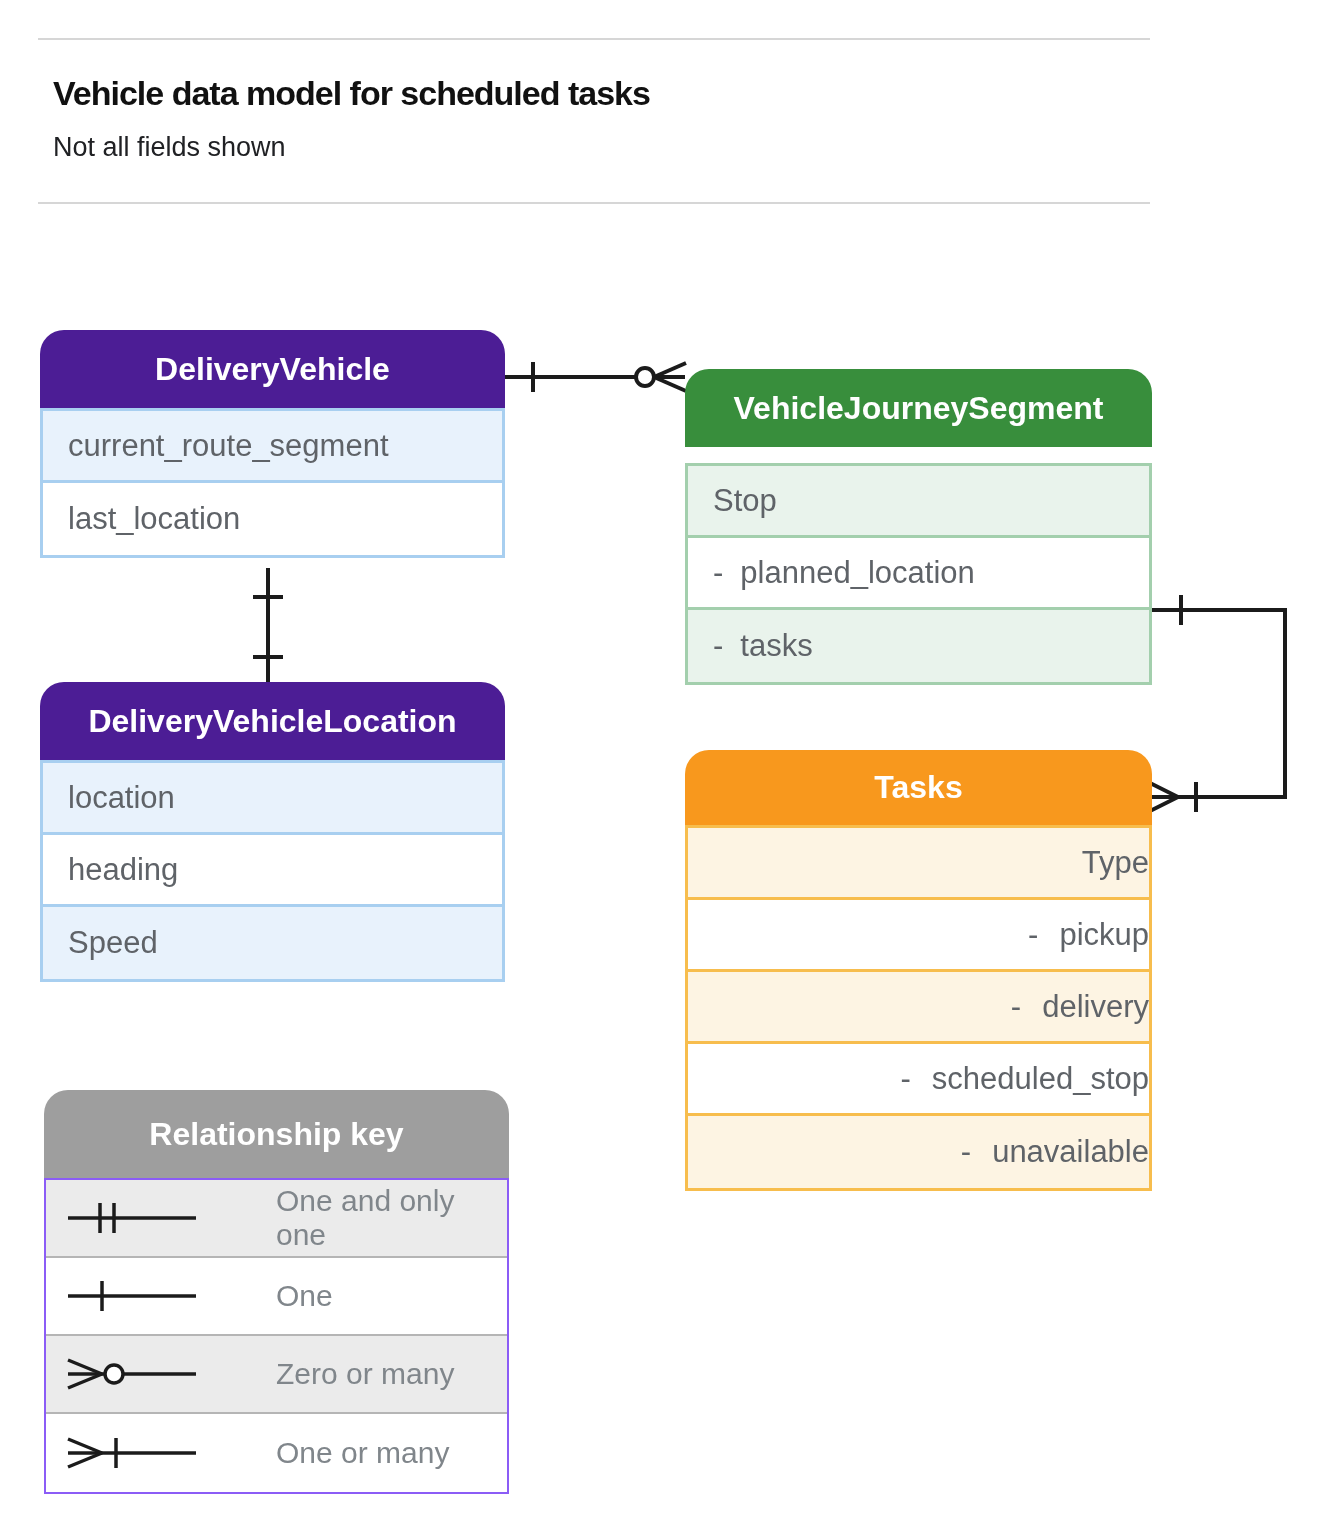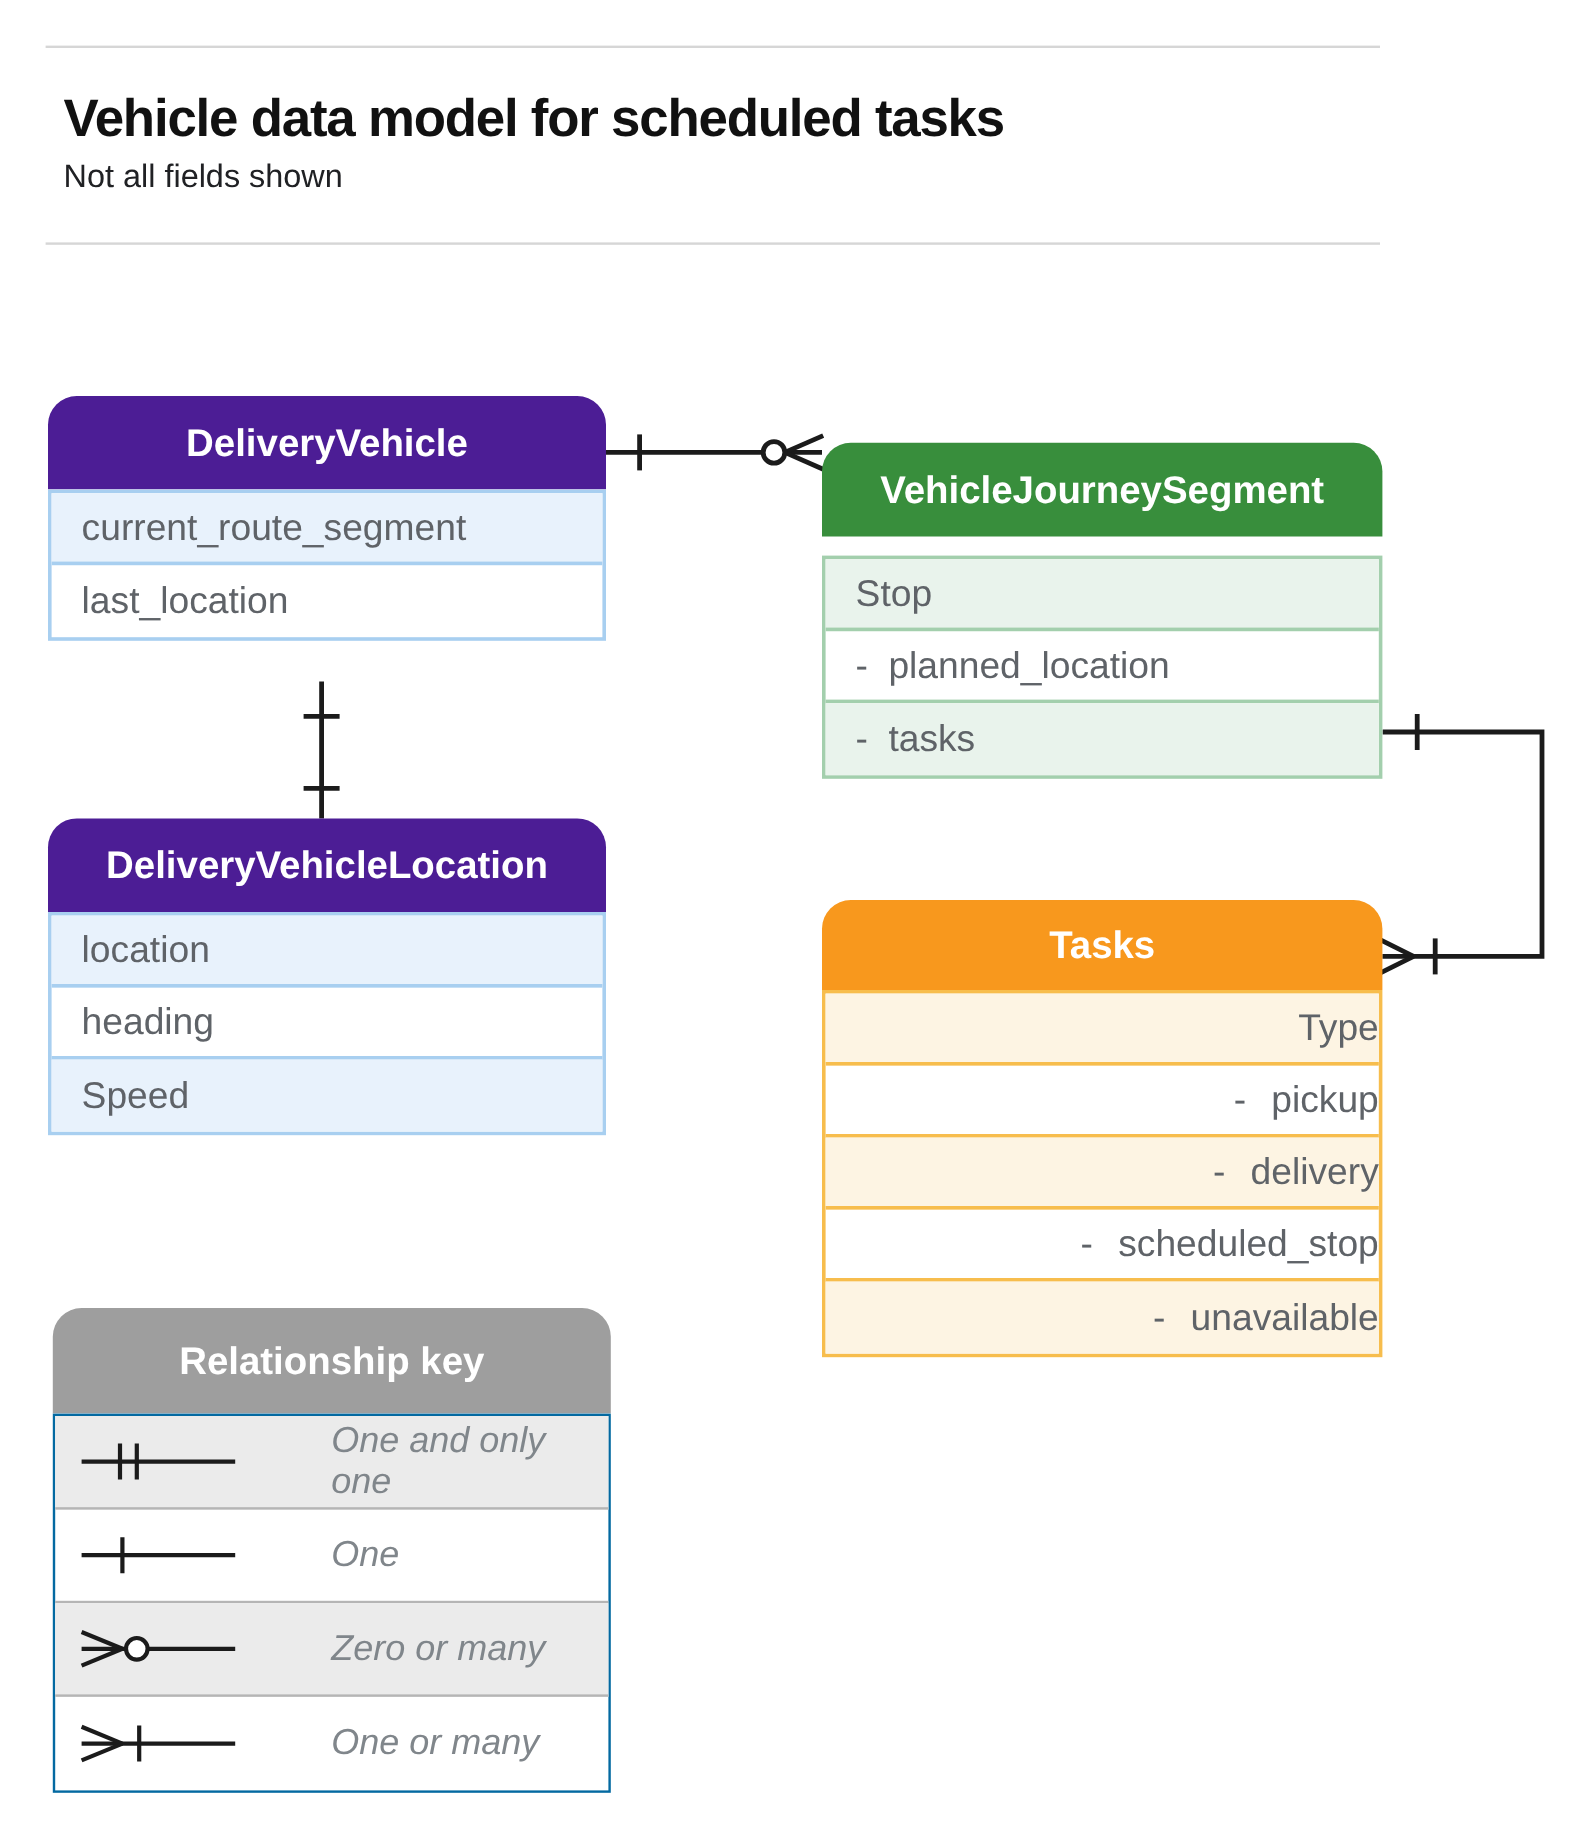--- a/index.html
+++ b/index.html
@@ -3,30 +3,30 @@
 <meta charset="utf-8">
 <style>
   * { margin:0; padding:0; box-sizing:border-box; }
   body { background:#ffffff; font-family:"Liberation Sans", sans-serif; }
   .canvas { position:relative; width:1325px; height:1530px; background:#fff; overflow:hidden; }
 
   .rule { position:absolute; left:38px; width:1112px; height:2px; background:#d6d6d6; }
   .rule-top { top:38px; }
   .rule-bottom { top:202px; }
 
-  .page-title { position:absolute; left:53px; top:74px; font-size:44px; font-weight:700;
+  .page-title { position:absolute; left:53px; top:74px; font-size:34px; font-weight:700;
                 color:#111; letter-spacing:-1px; }
   .page-subtitle { position:absolute; left:53px; top:132px; font-size:27px; color:#202124; }
 
   .entity { position:absolute; }
   .entity .hdr { display:flex; align-items:center; justify-content:center;
                  color:#fff; font-size:32px; font-weight:700;
                  border-radius:24px 24px 0 0; height:78px; }
   .entity .rows { background:#fff; }
-  .entity .row { height:60px; display:flex; align-items:center;
+  .entity .row { height:72px; display:flex; align-items:center;
                  font-size:31px; color:#5f6368; padding-left:25px; }
   .entity .row .dash { margin-right:17px; }
   .entity .row.indent { padding-left:45px; }
   .entity .row.indent .dash { margin-right:21px; }
 
   
   .blue .hdr { background:#4c1d95; }
   .blue .rows { border:3px solid #a8cff0; }
   .blue .row { border-bottom:3px solid #a8cff0; }
   .blue .row:last-child { border-bottom:none; }
@@ -41,21 +41,21 @@
 
   
   .orange .hdr { background:#f8981d; height:75px; }
   .orange .rows { border:3px solid #f7bd4d; }
   .orange .row { border-bottom:3px solid #f7bd4d;justify-content:flex-end; }
   .orange .row:last-child { border-bottom:none; }
   .orange .row.alt { background:#fdf4e3; }
 
   
   .gray .hdr { background:#9e9e9e; height:88px; }
-  .gray .rows { border:2px solid #0369a1;font-style:italic; }
+  .gray .rows { border:2px solid #8b5cf6; }
   .gray .row { height:78px; border-bottom:2px solid #b5b5b5; padding-left:18px; }
   .gray .row:last-child { border-bottom:none; }
   .gray .row.alt { background:#ebebeb; }
   .legend-label { font-size:30px; color:#80868b; margin-left:52px; }
   .legend-symbol { flex:0 0 160px; display:flex; align-items:center; }
 
   #e-delivery-vehicle          { left:40px;  top:330px; width:465px; }
   #e-vehicle-journey-segment   { left:685px; top:330px; width:467px; }
   #e-delivery-vehicle-location { left:40px;  top:682px; width:465px; }
   #e-tasks                     { left:685px; top:750px; width:467px; }

